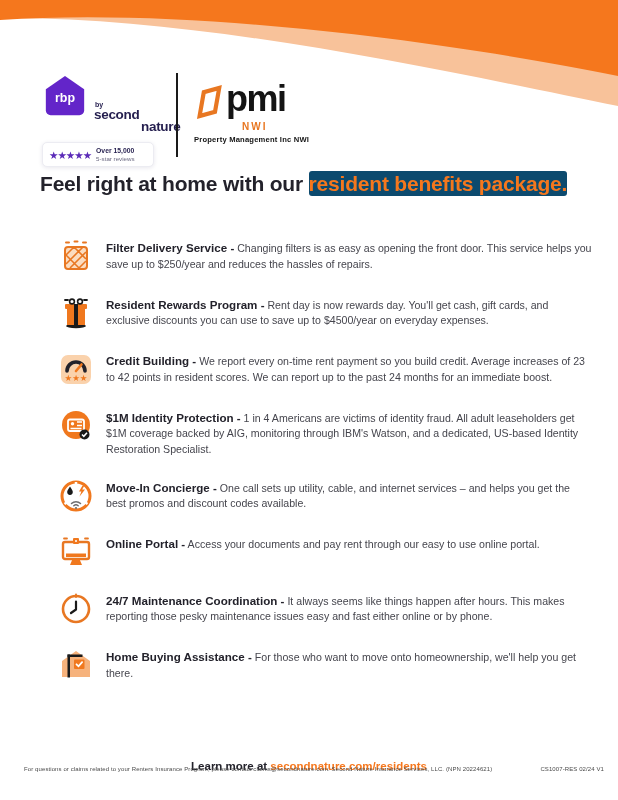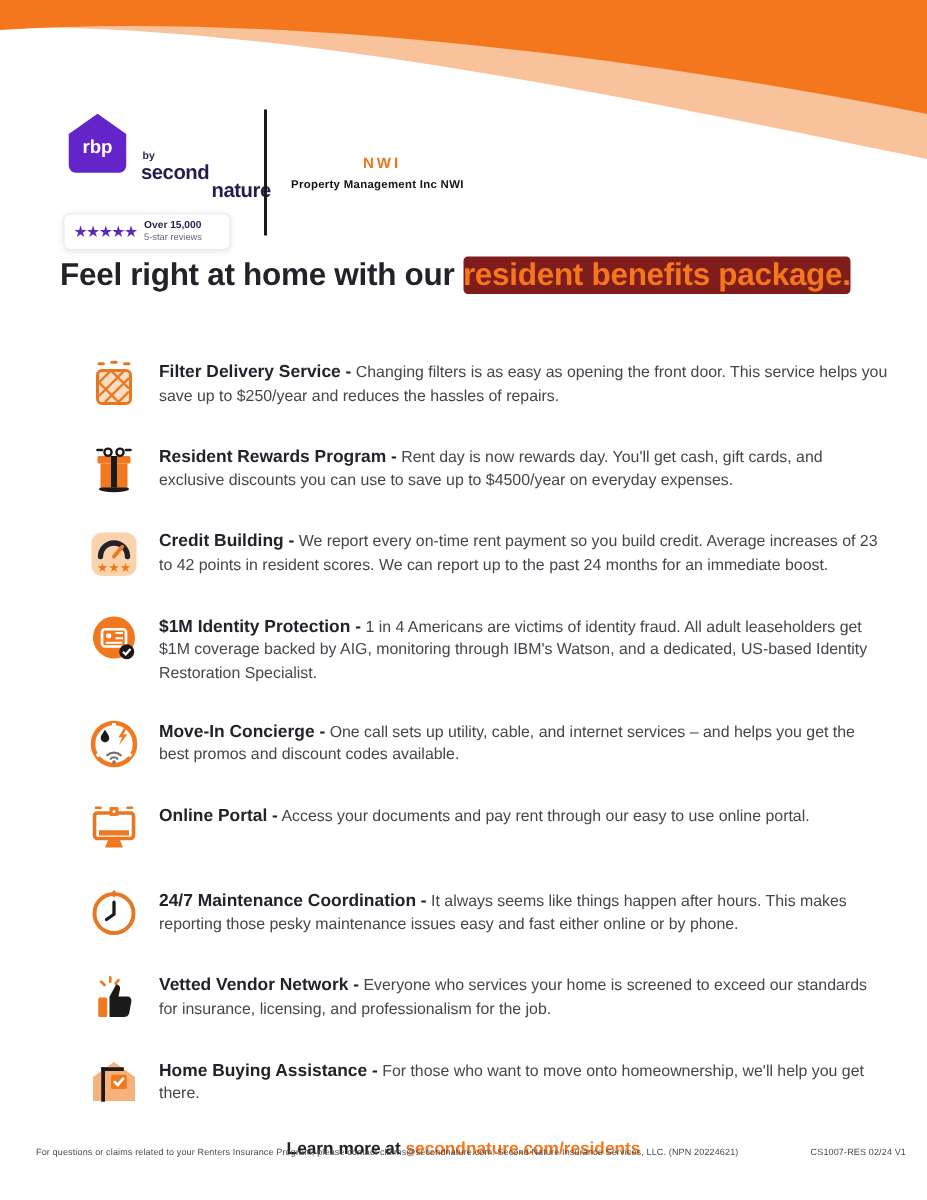--- a/index.html
+++ b/index.html
@@ -36,21 +36,21 @@
   .pmi-mark svg { display:block; }
   .pmi-word { font-size:36px; font-weight:bold; letter-spacing:-1.5px; color:#141414; line-height:0.8; }
   .pmi-region { font-size:10px; font-weight:bold; letter-spacing:2px; color:#E87722; margin:2px 0 3px 48px; }
   .pmi-tagline { font-size:7.6px; font-weight:bold; color:#141414; letter-spacing:0.2px; }
   
   .headline {
     position:absolute; top:172px; left:40px; right:24px;
     font-size:21px; font-weight:bold; color:#23222B; letter-spacing:-0.2px;
   }
   .headline .hl {
-    color:#F5771D; background:#7f1d1d; padding:1px 0; border-radius:3px;
+    color:#F5771D; background:#0c4a6e; padding:1px 0; border-radius:3px;
   }
   
   .benefits { position:absolute; top:238px; left:58px; right:26px; }
   .item { display:flex; gap:12px; margin-bottom:20.5px; }
   .icon { width:36px; height:36px; flex-shrink:0; }
   .icon svg { display:block; }
   .itext { font-size:10.6px; line-height:1.45; color:#45454d; padding-top:2px; }
   .itext b { font-size:11.6px; color:#23222B; }
   
   .learn-more {
@@ -95,20 +95,28 @@
         <span class="reviews-text">
           <span class="reviews-line1">Over 15,000</span>
           <span class="reviews-line2">5-star reviews</span>
         </span>
       </div>
     </div>
 
     <div class="logo-divider"></div>
 
     <div class="pmi-block">
+      <div class="pmi-row">
+        <span class="pmi-mark">
+          <svg width="28" height="34" viewBox="0 0 40 48">
+            <path d="M8 44 L14 10 L36 4 L30 38 Z" fill="none" stroke="#E87722" stroke-width="6"></path>
+          </svg>
+        </span>
+        <span class="pmi-word">pmi</span>
+      </div>
       <div class="pmi-region">NWI</div>
       <div class="pmi-tagline">Property Management Inc NWI</div>
     </div>
   </div>
 
   <div class="headline">
     <span>Feel right at home with our</span>
     <span class="hl">resident benefits package.</span>
   </div>
 
@@ -198,30 +206,20 @@
       <span class="icon">
         <svg viewBox="0 0 36 36" width="36" height="36">
           <circle cx="18" cy="18" r="13" fill="none" stroke="#E87722" stroke-width="2.6"></circle>
           <path d="M18 3.5 v2.5" stroke="#E87722" stroke-width="2" stroke-linecap="round"></path>
           <path d="M18 10.5 v8 l-5 3.5" stroke="#1a1a1a" stroke-width="2.2" fill="none" stroke-linecap="round" stroke-linejoin="round"></path>
         </svg>
       </span>
       <p class="itext"><b>24/7 Maintenance Coordination -</b> <span>It always seems like things happen after hours. This makes reporting those pesky maintenance issues easy and fast either online or by phone.</span></p>
     </div>
 
-    <div class="item">
-      <span class="icon">
-        <svg viewBox="0 0 36 36" width="36" height="36">
-          <path d="M9.5 7.5 l2.2 2.2 M15.5 4.5 v3 M21 6.5 l-2 2.2" stroke="#F0781E" stroke-width="1.8" stroke-linecap="round"></path>
-          <rect x="7.5" y="18" width="6" height="13" rx="1" fill="#F0781E"></rect>
-          <path d="M15 31 h9.5 c2 0 3.4 -1.1 3.7 -2.9 l1.4 -7.6 c0.3 -1.8 -1 -3.2 -2.8 -3.2 h-5.8 l1 -4.8 c0.4 -1.8 -0.8 -3.2 -2.6 -3.2 l-4.4 8.2 v13.5 z" fill="#1a1a1a"></path>
-        </svg>
-      </span>
-      <p class="itext"><b>Vetted Vendor Network -</b> <span>Everyone who services your home is screened to exceed our standards for insurance, licensing, and professionalism for the job.</span></p>
-    </div>
 
     <div class="item">
       <span class="icon">
         <svg viewBox="0 0 36 36" width="36" height="36">
           <path d="M18 4 L32 14 V30 H4 V14 Z" fill="#F6B27C"></path>
           <rect x="9.5" y="7.5" width="2.5" height="23" fill="#1a1a1a"></rect>
           <rect x="9.5" y="7.5" width="15" height="2.5" fill="#1a1a1a"></rect>
           <rect x="16" y="12.5" width="10.5" height="9.5" rx="1" fill="#F0781E"></rect>
           <path d="M18.5 17.3 l2 2 l3.6 -4.2" stroke="#ffffff" stroke-width="1.8" fill="none" stroke-linecap="round"></path>
         </svg>

